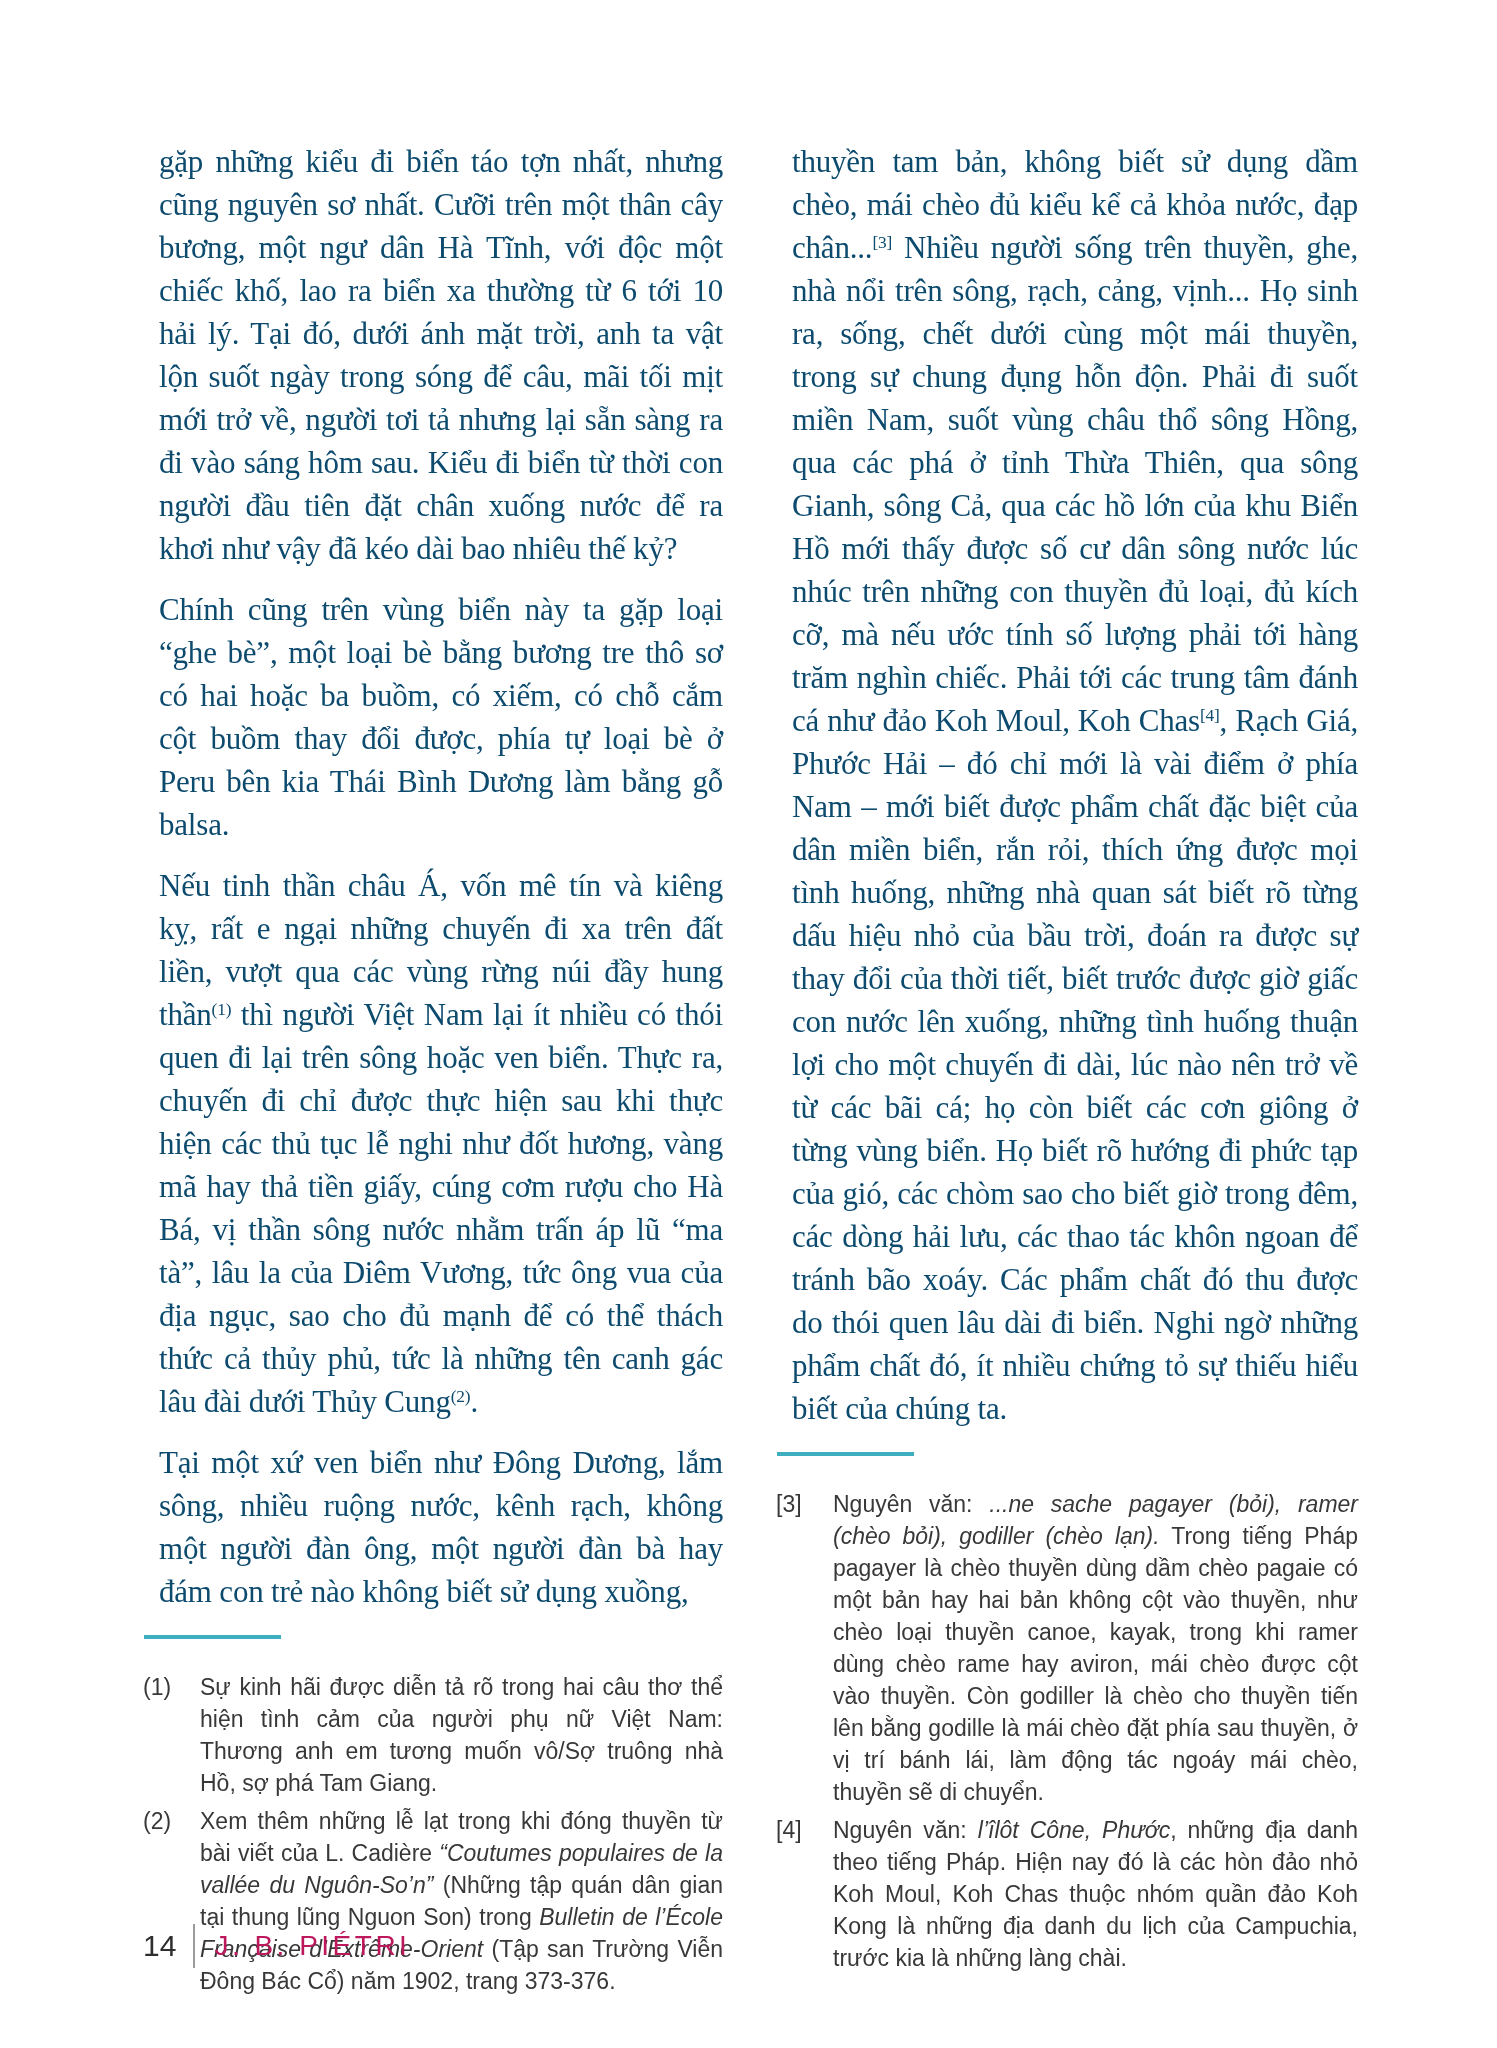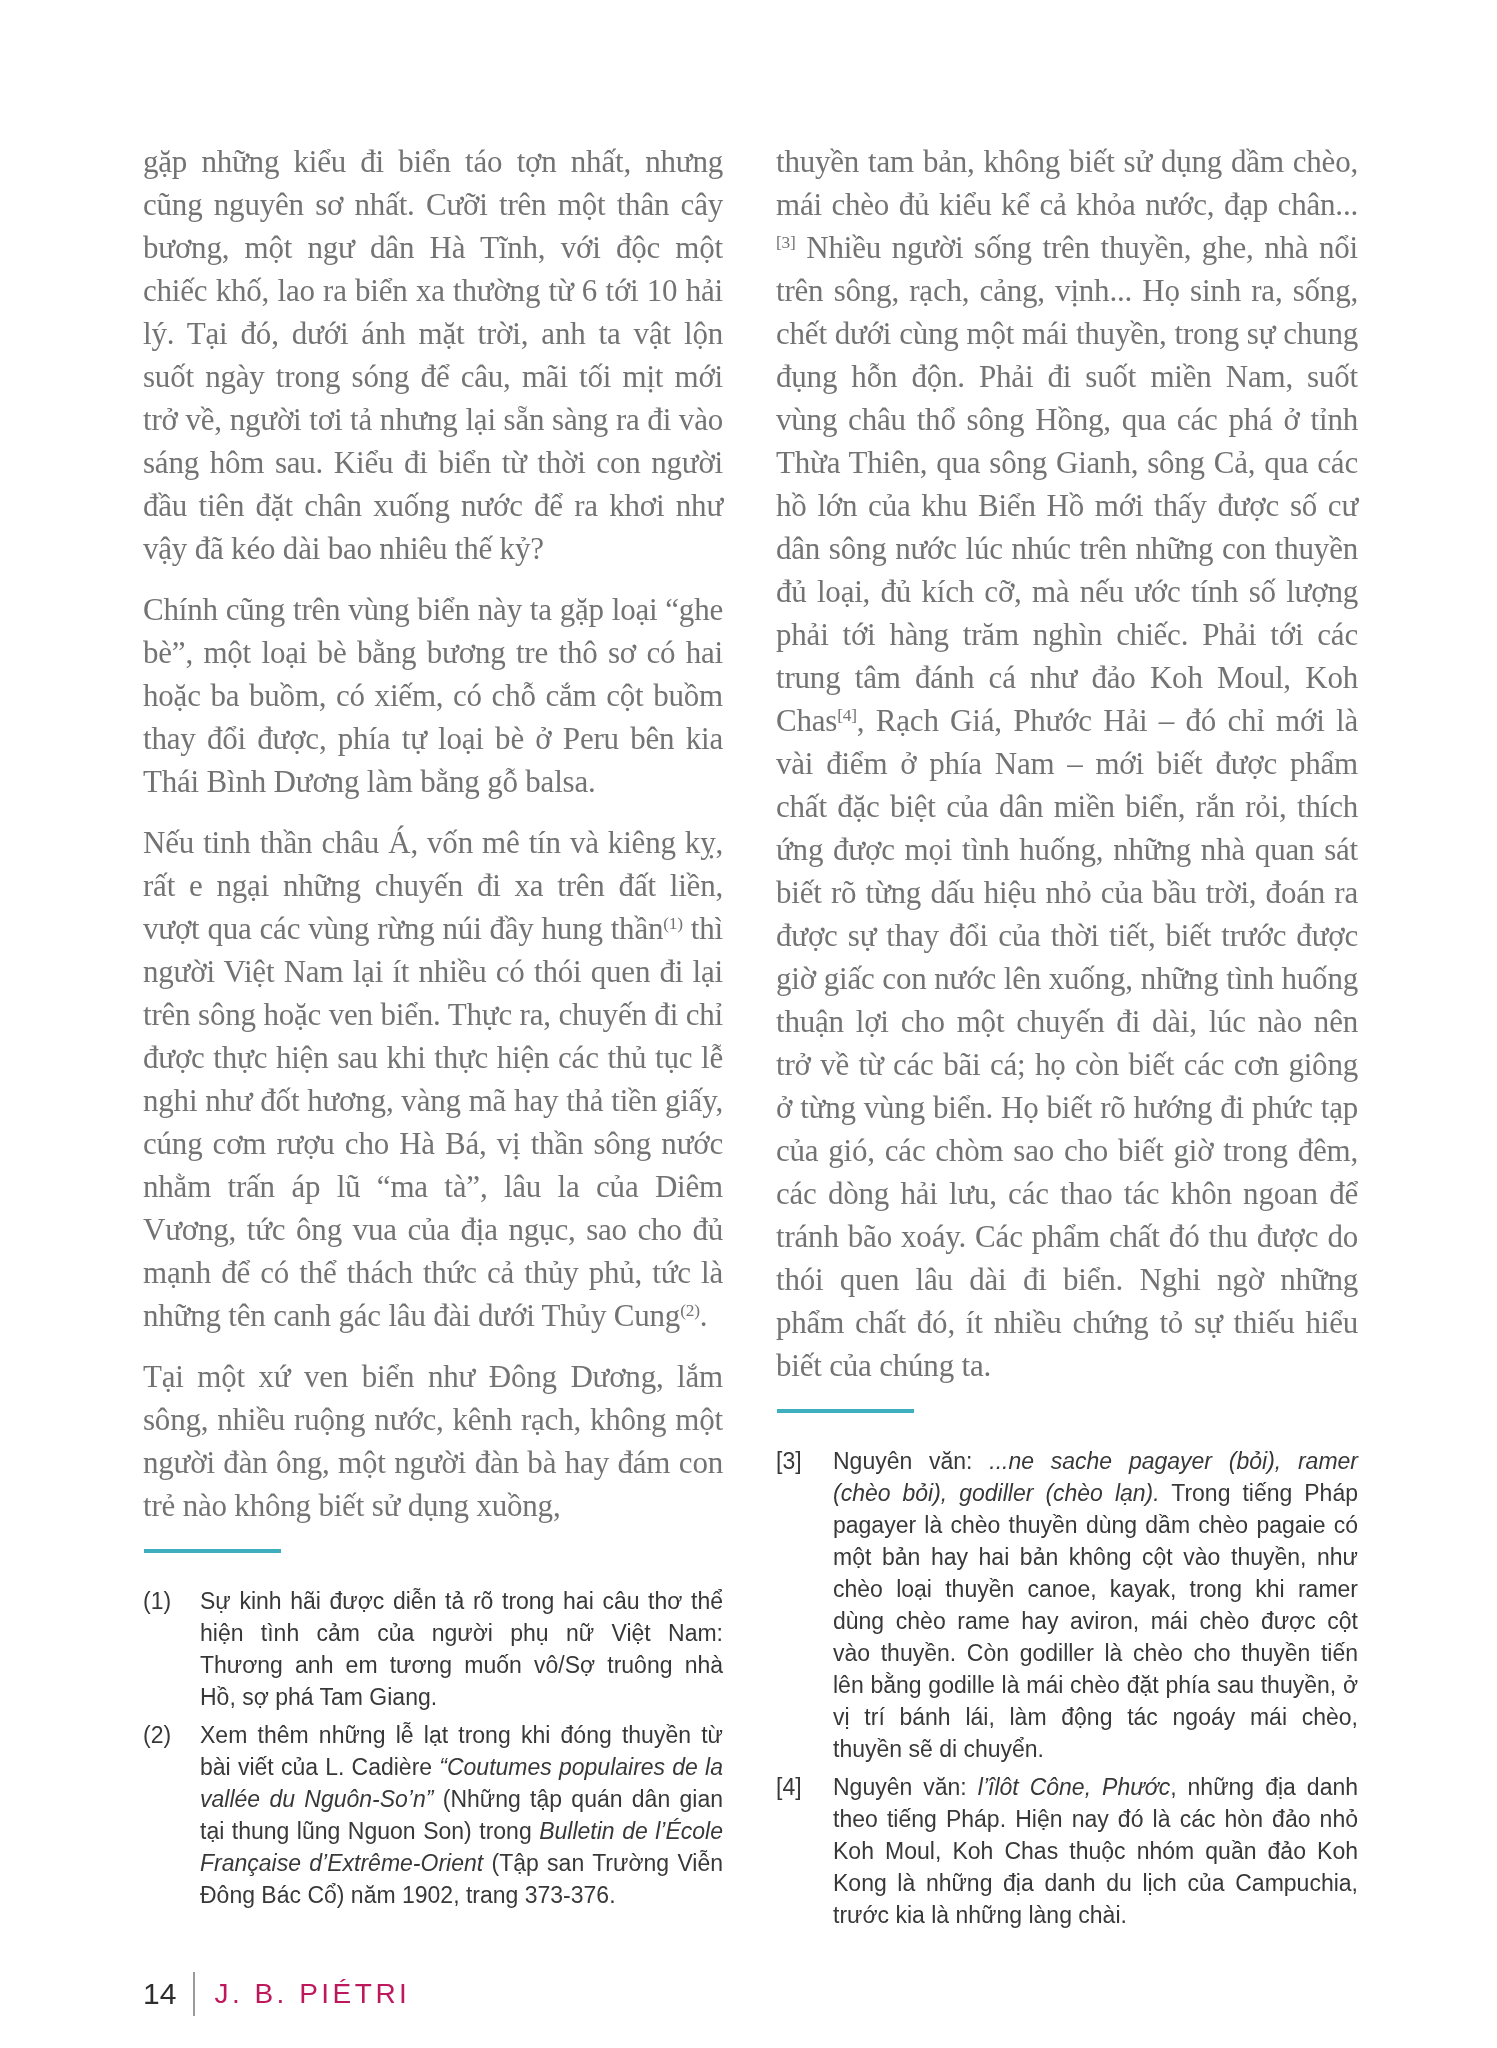--- a/index.html
+++ b/index.html
@@ -11,25 +11,25 @@
     overflow: hidden;
     font-family: "Liberation Serif", "DejaVu Serif", serif;
   }
   .page { position: absolute; inset: 0; }
 
   .col { position: absolute; top: 140px; }
   .col-left  { left: 143px; width: 580px; }
   .col-right { left: 776px; width: 582px; }
 
   .body-text p {
-    margin: 0 0 18px 0;
+    margin: 0 0 18px 16px;
     font-size: 31px;
     line-height: 43px;
     text-align: justify;
-    color: #737373;
+    color: #0c4a6e;
     letter-spacing: -0.2px;
   }
   .body-text p:last-child { margin-bottom: 0; }
 
   .body-text sup, .fn-text sup {
     font-size: 0.56em;
     line-height: 0;
     position: relative;
     top: -0.55em;
     vertical-align: baseline;
@@ -55,21 +55,20 @@
   .fn-text i { font-style: italic; }
 
   .page-footer {
     position: absolute;
     left: 143px;
     top: 1922px;
     display: flex;
     align-items: center;
     height: 48px;
     font-family: "Liberation Sans", "DejaVu Sans", sans-serif;
-    margin-top: 48px;
   }
   .page-num { font-size: 30px; color: #2e2e2e; }
   .footer-divider {
     width: 2px;
     height: 44px;
     background: #9b9b9b;
     margin: 0 19px 0 17px;
   }
   .footer-author {
     font-size: 28px;

